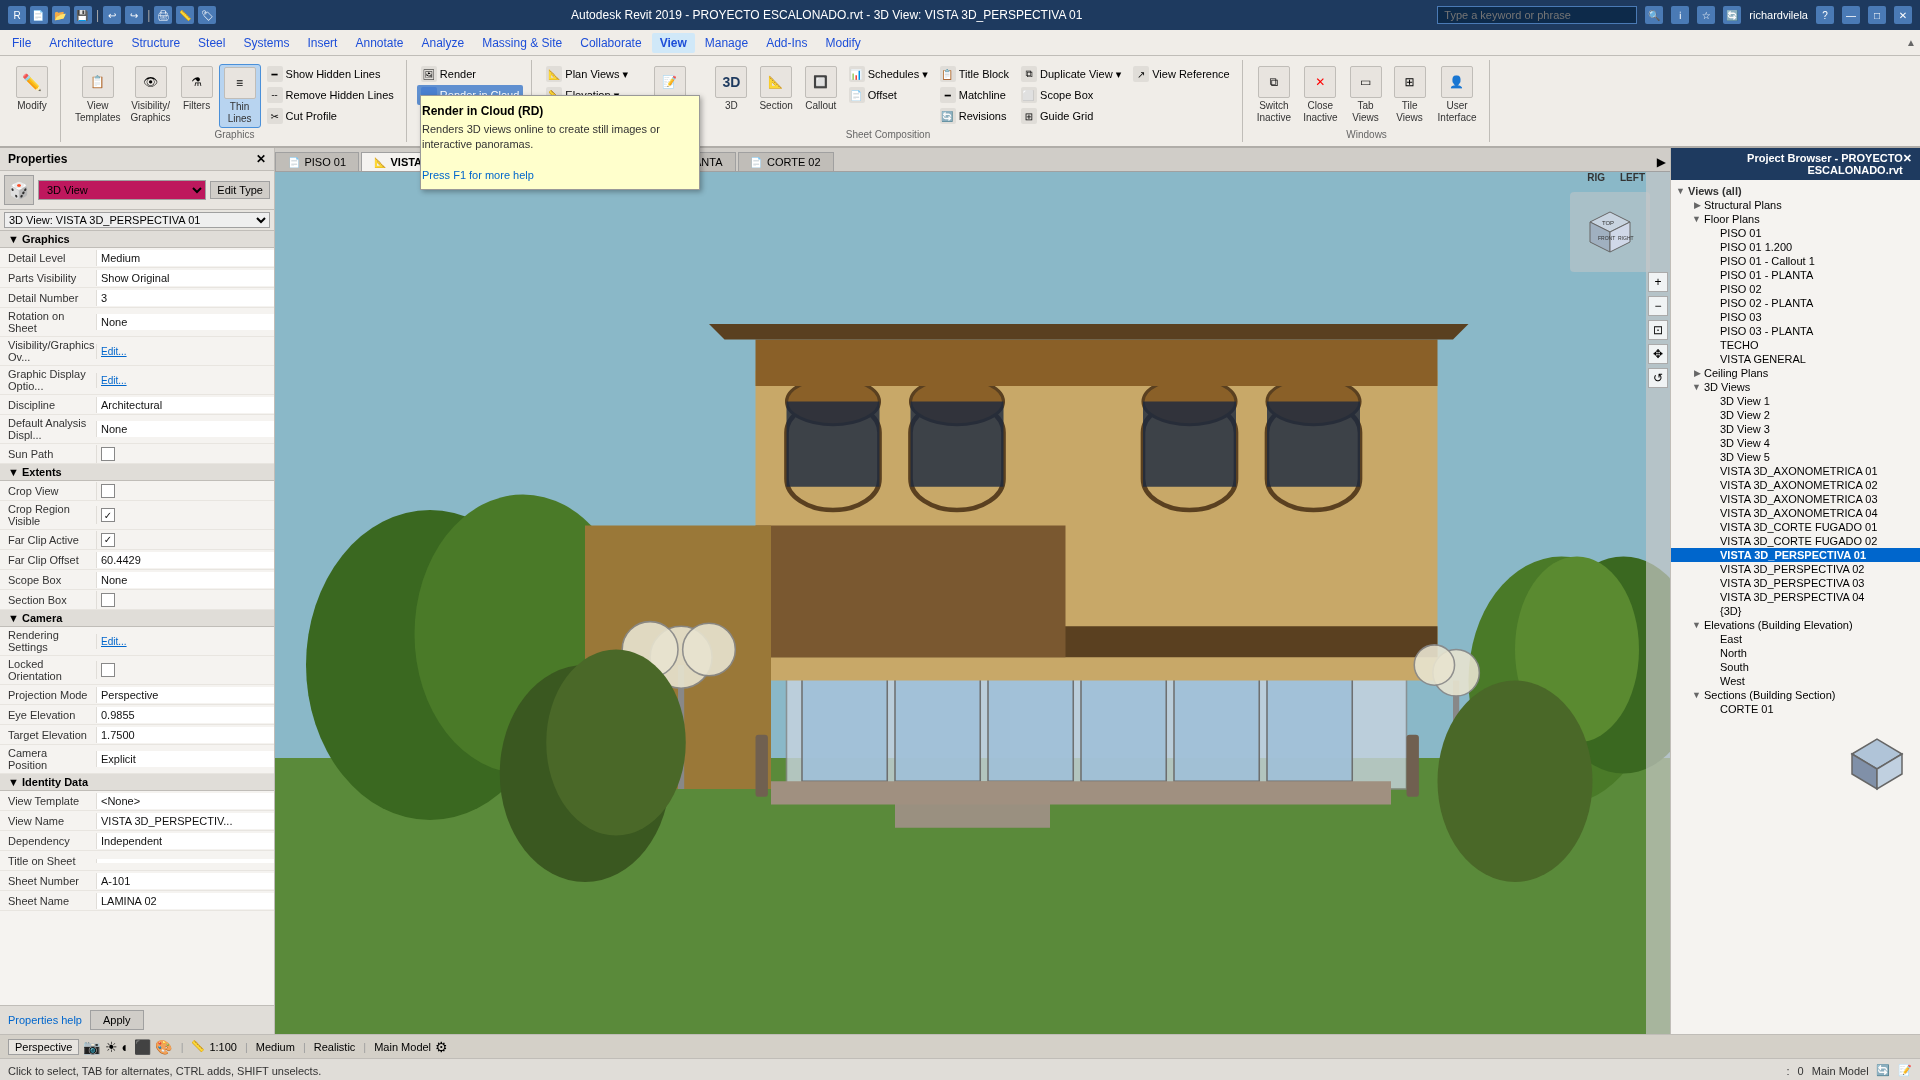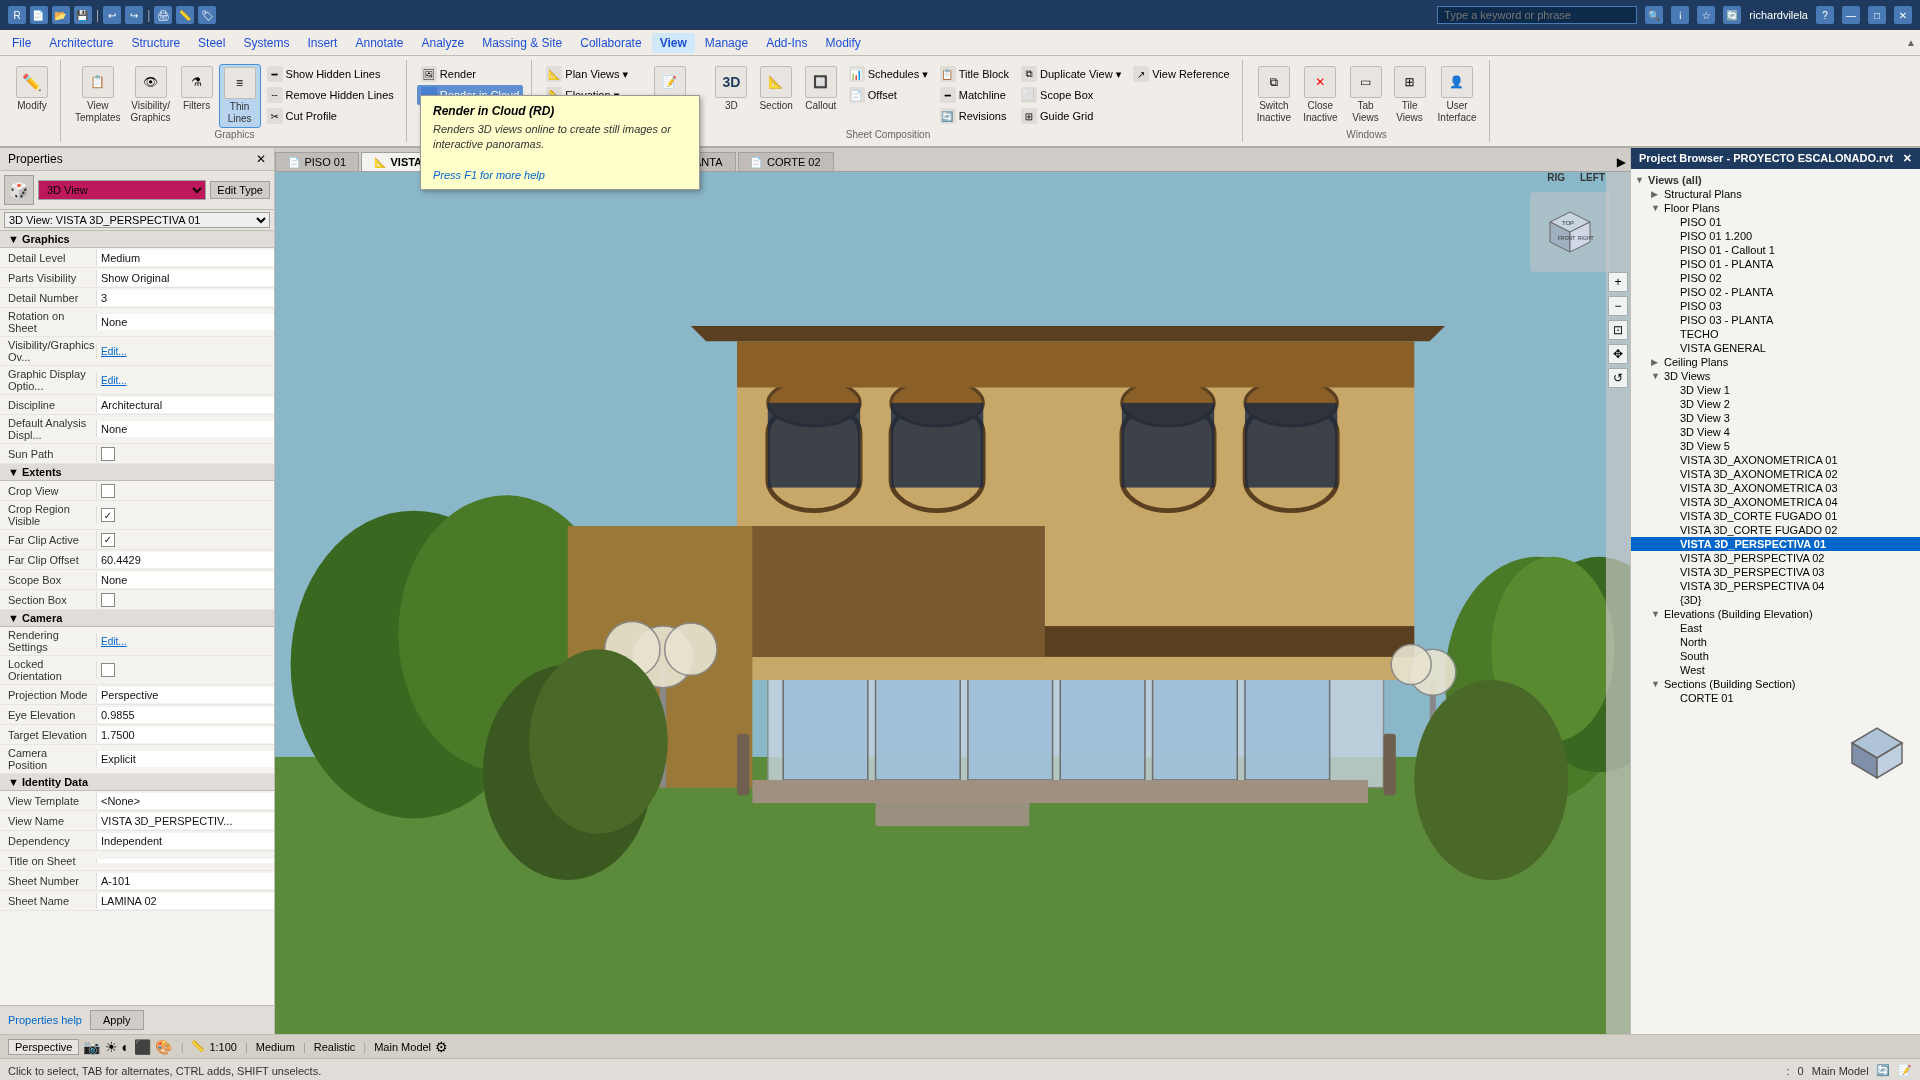--- a/index.html
+++ b/index.html
@@ -28,31 +28,31 @@
     .ribbon-btn .btn-label { font-size: 10px; color: #333; text-align: center; margin-top: 2px; line-height: 1.2; }
     .ribbon-btn-small { display: flex; flex-direction: row; align-items: center; gap: 3px; cursor: pointer; padding: 2px 4px; border-radius: 2px; width: 100%; }
     .ribbon-btn-small.highlight { background: #6090d0; color: white; border-radius: 2px; }
     .ribbon-btn-small .icon-sm { width: 16px; height: 16px; background: #e0ddd8; border-radius: 2px; display: flex; align-items: center; justify-content: center; font-size: 10px; }
     .ribbon-col { display: flex; flex-direction: column; gap: 1px; }
 
     
     .presentation-group { min-width: 100px; }
 
     
-    #tooltip { position: absolute; top: 95px; left: 420px; background: #ffffcc; border: 1px solid #999; padding: 8px 12px; z-index: 1000; max-width: 280px; box-shadow: 2px 2px 5px rgba(0,0,0,0.3); font-style: italic; }
+    #tooltip { position: absolute; top: 95px; left: 420px; background: #ffffcc; border: 1px solid #999; padding: 8px 1px; z-index: 1000; max-width: 280px; box-shadow: 2px 2px 5px rgba(0,0,0,0.3); }
     #tooltip .tooltip-title { font-weight: bold; font-size: 12px; margin-bottom: 4px; }
     #tooltip .tooltip-desc { font-size: 11px; color: #333; line-height: 1.4; }
     #tooltip .tooltip-help { font-size: 11px; color: #0066cc; margin-top: 16px; }
 
     
     #main { display: flex; height: calc(1080px - 30px - 26px - 114px - 24px); }
 
     
     #properties-panel { width: 275px; background: #f5f3f0; border-right: 1px solid #c0bdb8; display: flex; flex-direction: column; overflow: hidden; }
-    #properties-header { display: flex; align-items: center; justify-content: space-between; padding: 4px 8px; background: #e0ddd8; border-bottom: 1px solid #c0bdb8; font-size: 12px; font-weight: normal; }
+    #properties-header { display: flex; align-items: center; justify-content: space-between; padding: 4px 8px; background: #e0ddd8; border-bottom: 1px solid #c0bdb8; font-size: 12px; font-weight: bold; }
     #properties-body { flex: 1; overflow-y: auto; }
     .prop-section { padding: 0; }
     .prop-section-header { background: #e0ddd8; padding: 2px 8px; font-size: 11px; font-weight: bold; display: flex; align-items: center; gap: 4px; border-bottom: 1px solid #c0bdb8; cursor: pointer; }
     .prop-row { display: flex; align-items: center; border-bottom: 1px solid #e8e5e0; min-height: 20px; }
     .prop-label { width: 96px; padding: 2px 8px; color: #333; font-size: 11px; flex-shrink: 0; }
     .prop-value { flex: 1; padding: 2px 4px; color: #111; font-size: 11px; background: white; border-left: 1px solid #e0ddd8; }
     .prop-value-btn { flex: 1; padding: 2px 4px; color: #111; font-size: 11px; display: flex; align-items: center; gap: 4px; border-left: 1px solid #e0ddd8; }
     .edit-btn { font-size: 10px; color: #0066cc; cursor: pointer; text-decoration: underline; }
     .checkbox-val { width: 14px; height: 14px; border: 1px solid #888; background: white; display: inline-flex; align-items: center; justify-content: center; font-size: 10px; }
     .checkbox-checked { background: white; }
@@ -74,21 +74,21 @@
     #tab-bar { display: flex; background: #d0cdc8; border-bottom: 1px solid #a0a0a0; height: 24px; align-items: flex-end; }
     .view-tab { padding: 3px 12px; font-size: 11px; cursor: pointer; background: #c0bdb8; border: 1px solid #a0a0a0; border-bottom: none; margin-right: 2px; display: flex; align-items: center; gap: 4px; }
     .view-tab.active { background: #f5f3f0; font-weight: bold; }
     .view-tab .tab-icon { font-size: 10px; color: #666; }
     #viewport { flex: 1; position: relative; background: #7a9e6a; overflow: hidden; }
     
     
     #nav-cube { position: absolute; top: 20px; right: 20px; width: 80px; height: 80px; }
 
     
-    #project-browser { width: 290px; background: #f5f3f0; border-left: 1px solid #c0bdb8; display: flex; flex-direction: column; overflow: hidden; }
+    #project-browser { width: 250px; background: #f5f3f0; border-left: 1px solid #c0bdb8; display: flex; flex-direction: column; overflow: hidden; text-align: right; }
     #pb-header { padding: 4px 8px; background: #1e3a5f; color: white; font-size: 11px; font-weight: bold; display: flex; justify-content: space-between; }
     #pb-body { flex: 1; overflow-y: auto; padding: 4px 0; }
     .pb-item { padding: 1px 4px; font-size: 11px; cursor: pointer; display: flex; align-items: center; gap: 3px; }
     .pb-item.selected { background: #0066cc; color: white; font-weight: bold; }
     .pb-folder { font-weight: bold; color: #333; }
     .pb-sub { padding-left: 20px; }
     .pb-sub2 { padding-left: 36px; }
     .expand-icon { font-size: 9px; color: #666; width: 10px; }
 
     
@@ -119,20 +119,21 @@
     <span class="tb-icon">📂</span>
     <span class="tb-icon">💾</span>
     <span style="color:#aaa">|</span>
     <span class="tb-icon">↩</span>
     <span class="tb-icon">↪</span>
     <span style="color:#aaa">|</span>
     <span class="tb-icon">🖨</span>
     <span class="tb-icon">📏</span>
     <span class="tb-icon">🏷</span>
   </div>
+  <div class="title">Autodesk Revit 2019 - PROYECTO ESCALONADO.rvt - 3D View: VISTA 3D_PERSPECTIVA 01</div>
   <div class="right-icons">
     <input type="text" style="width: 200px; padding: 2px 6px; font-size: 11px; border: 1px solid rgb(74, 122, 181); background: rgb(13, 42, 74); color: white;" placeholder="Type a keyword or phrase">
     <span class="tb-icon">🔍</span>
     <span class="tb-icon">ℹ</span>
     <span class="tb-icon">☆</span>
     <span class="tb-icon">🔄</span>
     <span style="font-size:11px;color:white;">richardvilela</span>
     <span class="tb-icon">?</span>
     <span class="tb-icon">—</span>
     <span class="tb-icon">□</span>

